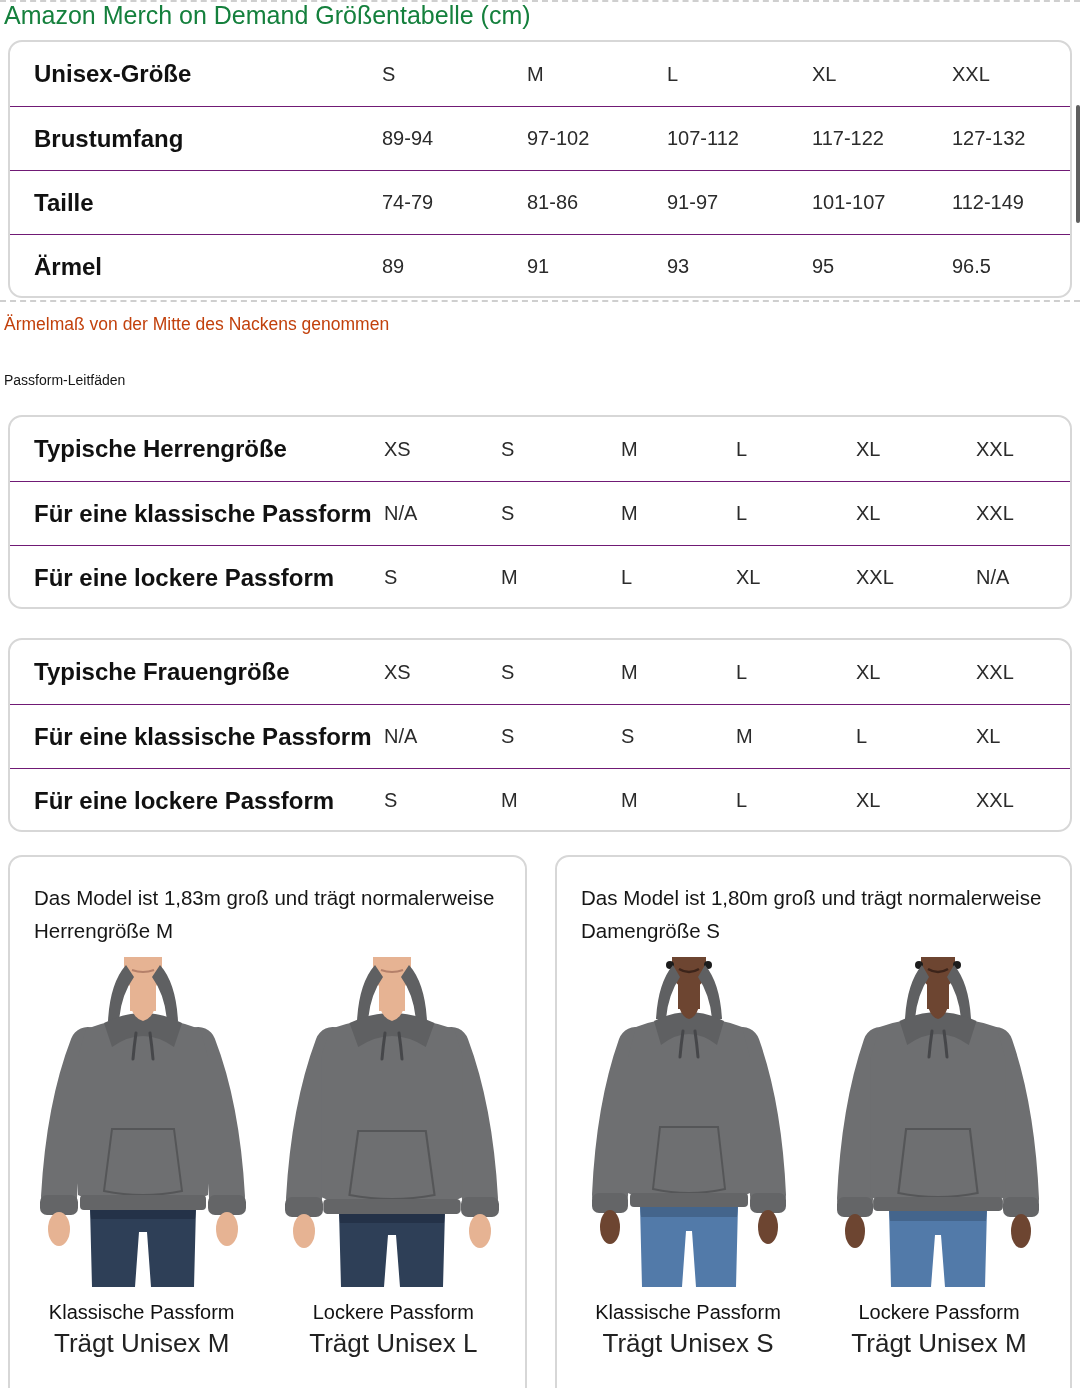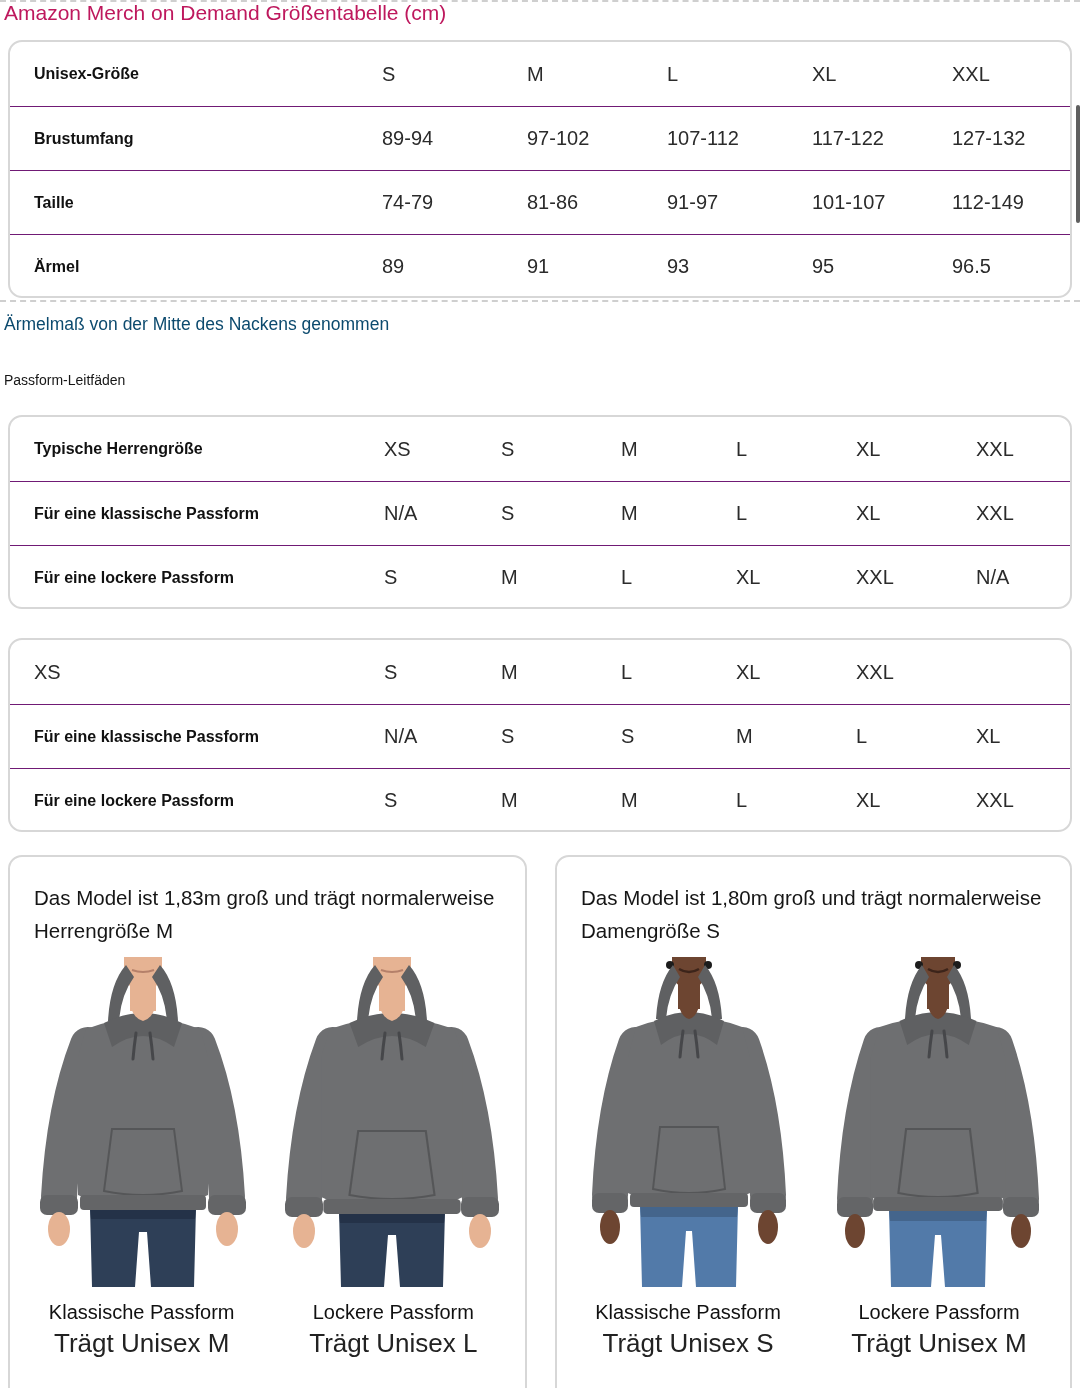--- a/index.html
+++ b/index.html
@@ -2,39 +2,39 @@
 <html><head>
 <meta charset="utf-8">
 <style>
   * { margin:0; padding:0; box-sizing:border-box; }
   html,body { width:1080px; height:1388px; background:#fff; overflow:hidden;
               font-family:"Liberation Sans", sans-serif; color:#0f1111; }
   .page { position:relative; width:1080px; height:1388px; }
 
   .top-dash { position:absolute; left:0; top:0; width:1080px; border-top:2px dashed #cfcfcf; }
 
-  .page-title { position:absolute; left:4px; top:1px; font-size:21px; color:#be185d; }
+  .page-title { position:absolute; left:4px; top:1px; font-size:25px; color:#15803d; }
 
   .tbl { position:absolute; left:8px; width:1064px; background:#fff;
          border:2px solid #d7d7d7; border-radius:14px; overflow:hidden; }
   .tbl .row { display:grid; align-items:center; padding-left:24px; border-top:1px solid #701a75; }
   .tbl .row:first-child { border-top:none; }
-  .row .lbl { font-weight:bold; font-size:16px; color:#111; }
+  .row .lbl { font-weight:bold; font-size:24px; color:#111; }
   .row .val { font-size:20px; color:#2b2b2b; }
 
   #size-table { top:40px; height:258px; }
   #size-table .row { height:64px; grid-template-columns:348px 145px 140px 145px 140px auto; }
   #size-table .row:first-child { height:64px; }
 
   .fit-tbl .row { height:64px; grid-template-columns:350px 117px 120px 115px 120px 120px auto; }
   #mens-table { top:415px; height:194px; }
   #womens-table { top:638px; height:194px; }
 
   .dash-sep { position:absolute; left:0; top:300px; width:1080px; border-top:2px dashed #cfcfcf; }
-  .note { position:absolute; left:4px; top:314px; font-size:17.5px; color:#0c4a6e; }
+  .note { position:absolute; left:4px; top:314px; font-size:17.5px; color:#c2410c; }
   .fit-heading { position:absolute; left:4px; top:372px; font-size:14px; color:#161616; }
 
   .card { position:absolute; top:855px; height:602px; background:#fff;
           border:2px solid #d7d7d7; border-radius:14px; }
   #card-men { left:8px; width:519px; }
   #card-women { left:555px; width:517px; }
   .card-heading { padding:24px 24px 0 24px; font-size:20.5px; line-height:33px; color:#161616; }
   .models-row { display:flex; justify-content:space-evenly; margin-top:10px; height:330px; }
   .model-fig { width:232px; height:330px; }
   .captions-row { display:flex; justify-content:space-evenly; margin-top:10px; }
@@ -132,20 +132,21 @@
       <span class="val">M</span>
       <span class="val">L</span>
       <span class="val">XL</span>
       <span class="val">XXL</span>
       <span class="val">N/A</span>
     </div>
   </div>
 
   <div class="tbl fit-tbl" id="womens-table">
     <div class="row">
+      <span class="lbl">Typische Frauengröße</span>
       <span class="val">XS</span>
       <span class="val">S</span>
       <span class="val">M</span>
       <span class="val">L</span>
       <span class="val">XL</span>
       <span class="val">XXL</span>
     </div>
     <div class="row">
       <span class="lbl">Für eine klassische Passform</span>
       <span class="val">N/A</span>

